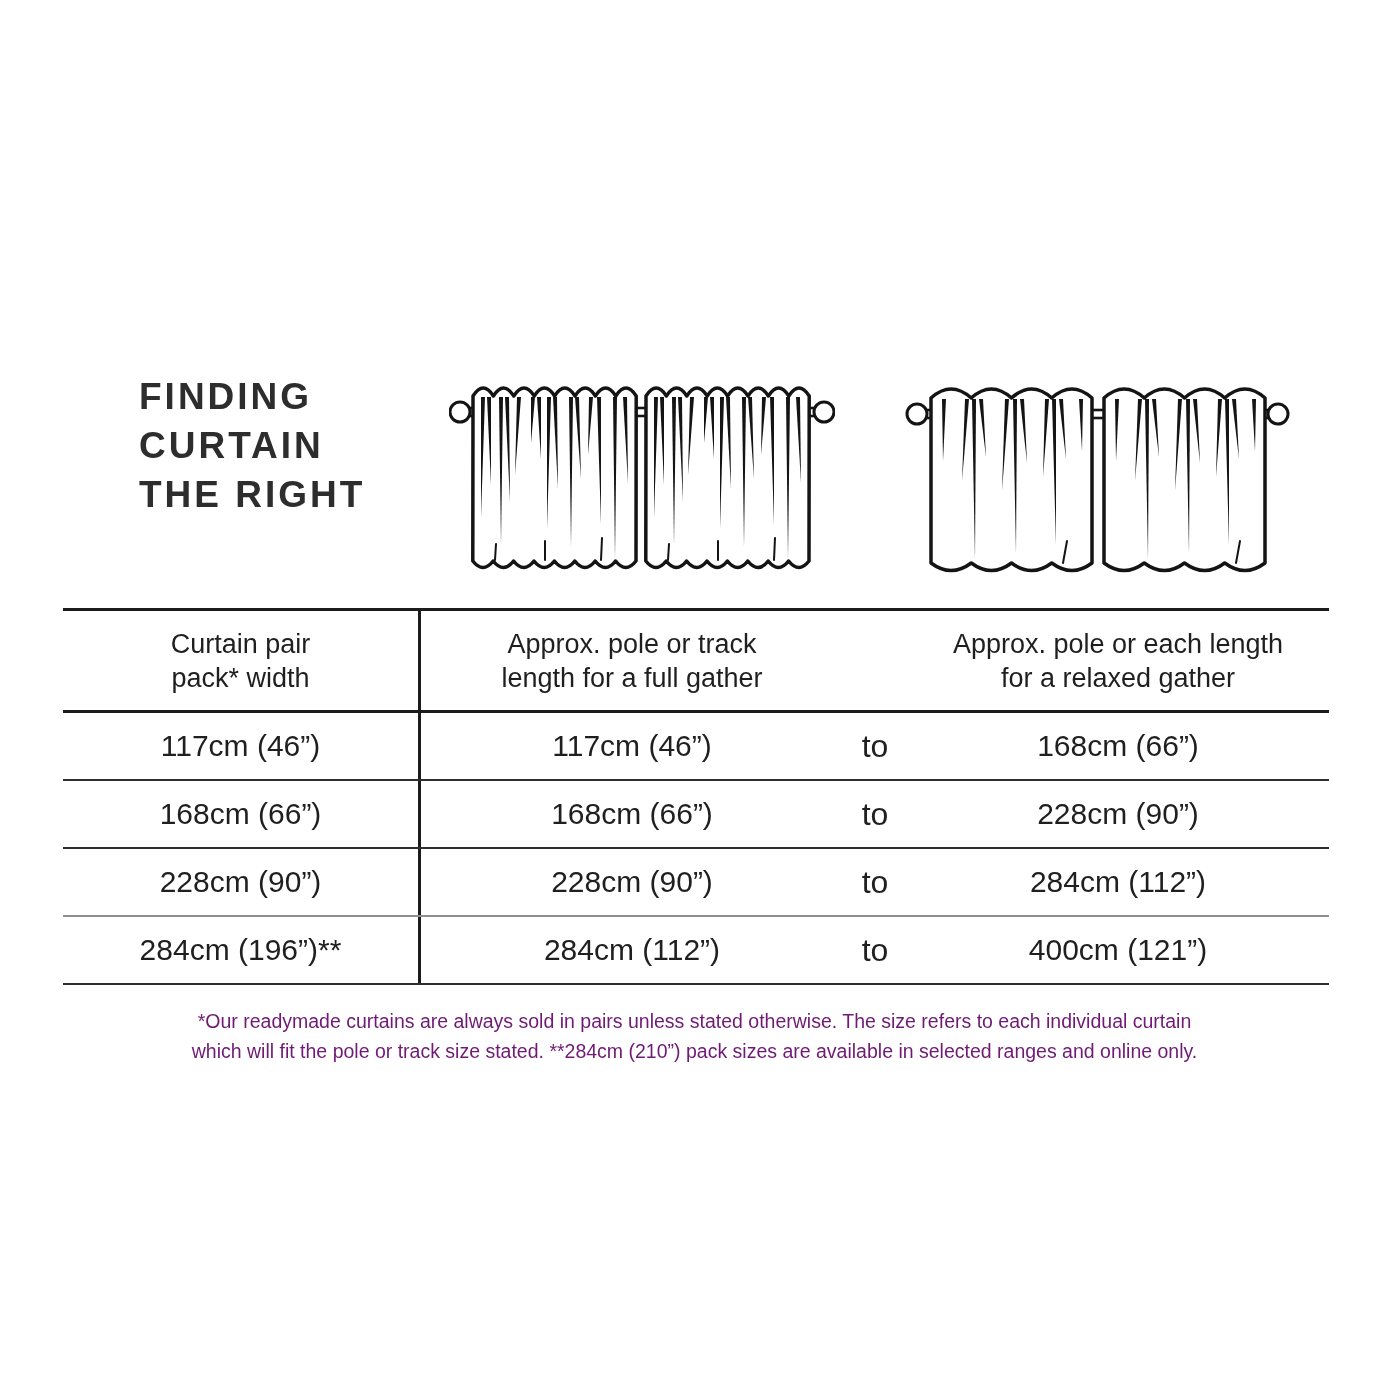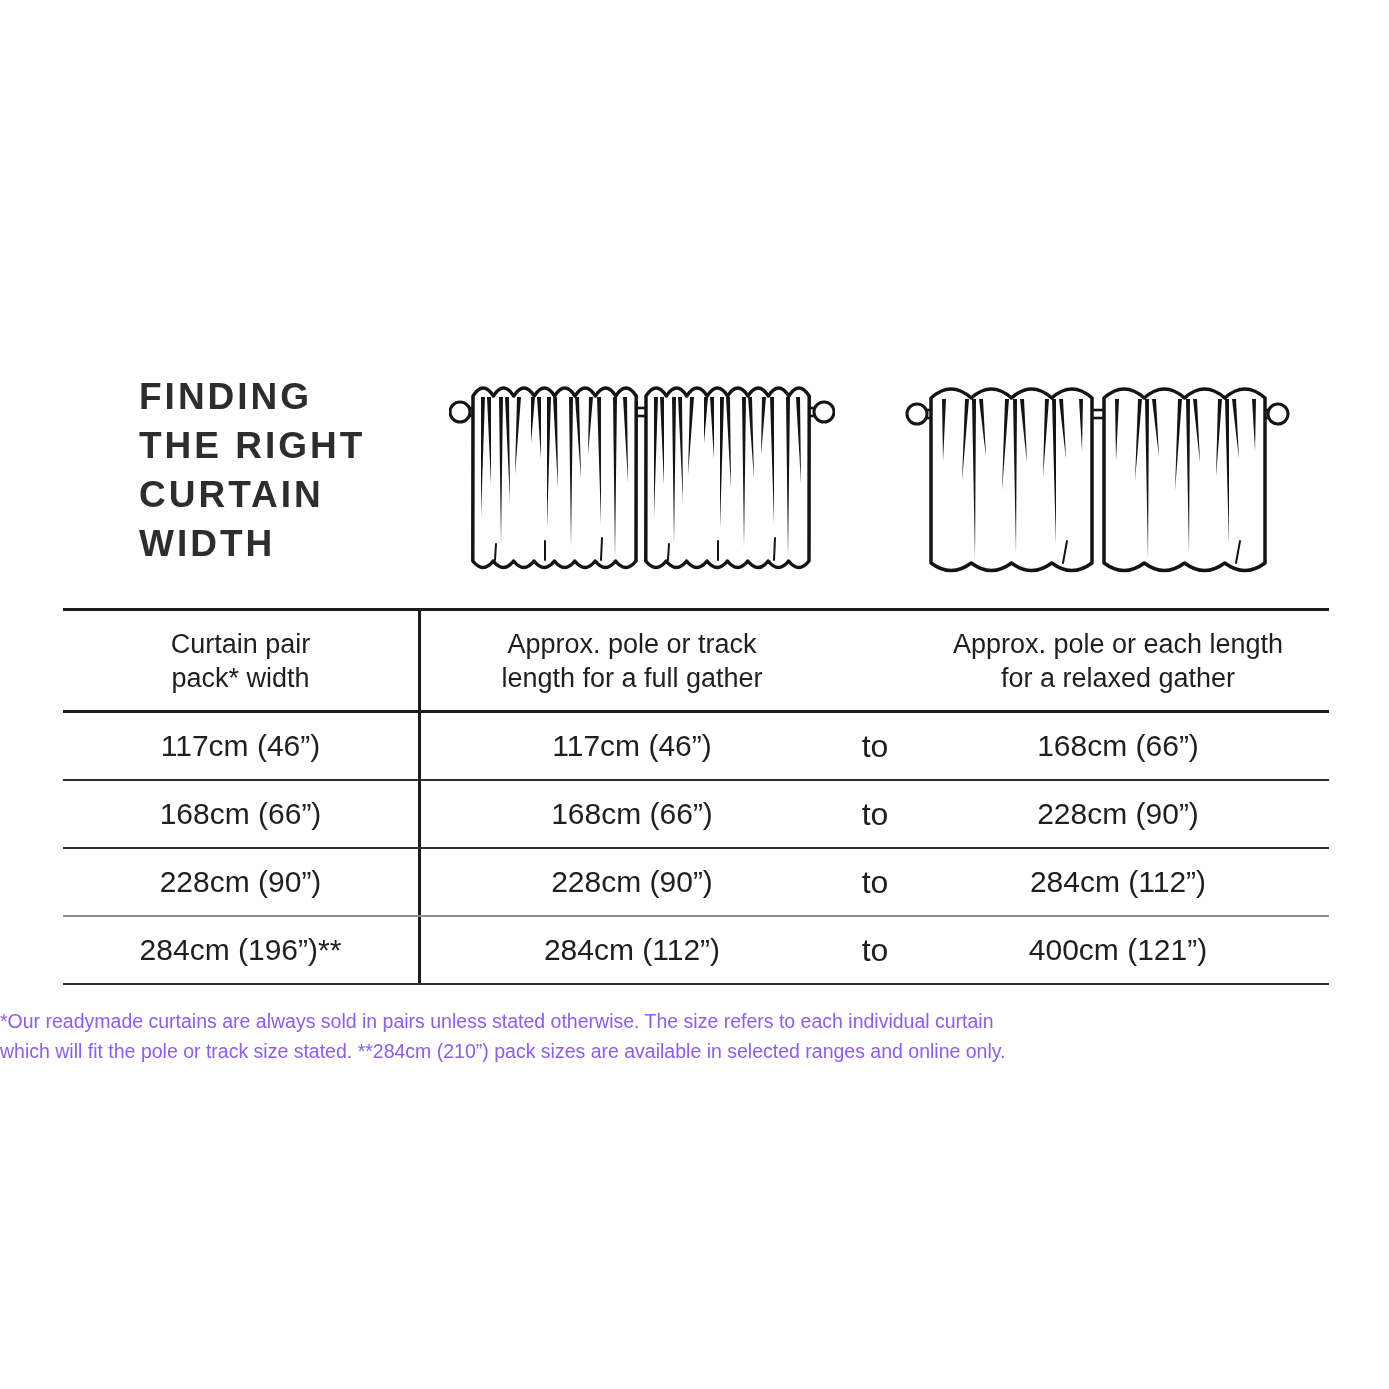--- a/index.html
+++ b/index.html
@@ -37,34 +37,33 @@
     display:flex;flex-direction:column;align-items:center;justify-content:center;text-align:right;
   }
   .cw{
     flex:1;display:grid;grid-template-columns:1fr 64px 1fr;
     align-items:center;text-align:center;
   }
   .cw .hcell{display:flex;flex-direction:column;align-items:center;}
   .to-word{font-size:32px;}
   
   .footnote{
-    position:absolute;left:0;right:0;top:1006px;text-align:left;
-    font-size:19.5px;line-height:30px;color:#8b5cf6;
+    position:absolute;left:0;right:0;top:1006px;text-align:center;
+    font-size:19.5px;line-height:30px;color:#701a75;
   }
 </style>
 </head>
 <body>
 
 <div class="canvas">
 
   <h1 class="title">
     <span>FINDING</span>
+    <span>CURTAIN</span>
     <span>THE RIGHT</span>
-    <span>CURTAIN</span>
-    <span>WIDTH</span>
   </h1>
 
   <svg class="illus illus-a" viewBox="0 0 386 200">
     <defs>
       <g id="panelA">
         <path class="outline" d="M0,18 q10.2,-16 20.4,0 q10.2,-16 20.4,0 q10.2,-16 20.4,0 q10.2,-16 20.4,0 q10.2,-16 20.4,0 q10.2,-16 20.4,0 q10.2,-16 20.4,0 q10.2,-16 20.4,0 L163,183 q-10.2,13 -20.4,0 q-10.2,13 -20.4,0 q-10.2,13 -20.4,0 q-10.2,13 -20.4,0 q-10.2,13 -20.4,0 q-10.2,13 -20.4,0 q-10.2,13 -20.4,0 q-10.2,13 -20.4,0 Z"></path>
         <path class="spike" d="M8,19 L12,19 L8,139 Z"></path>
         <path class="spike" d="M14,19 L18,19 L18,107 Z"></path>
         <path class="spike" d="M26,19 L30,19 L28,167 Z"></path>
         <path class="spike" d="M32,19 L36,19 L37,124 Z"></path>

